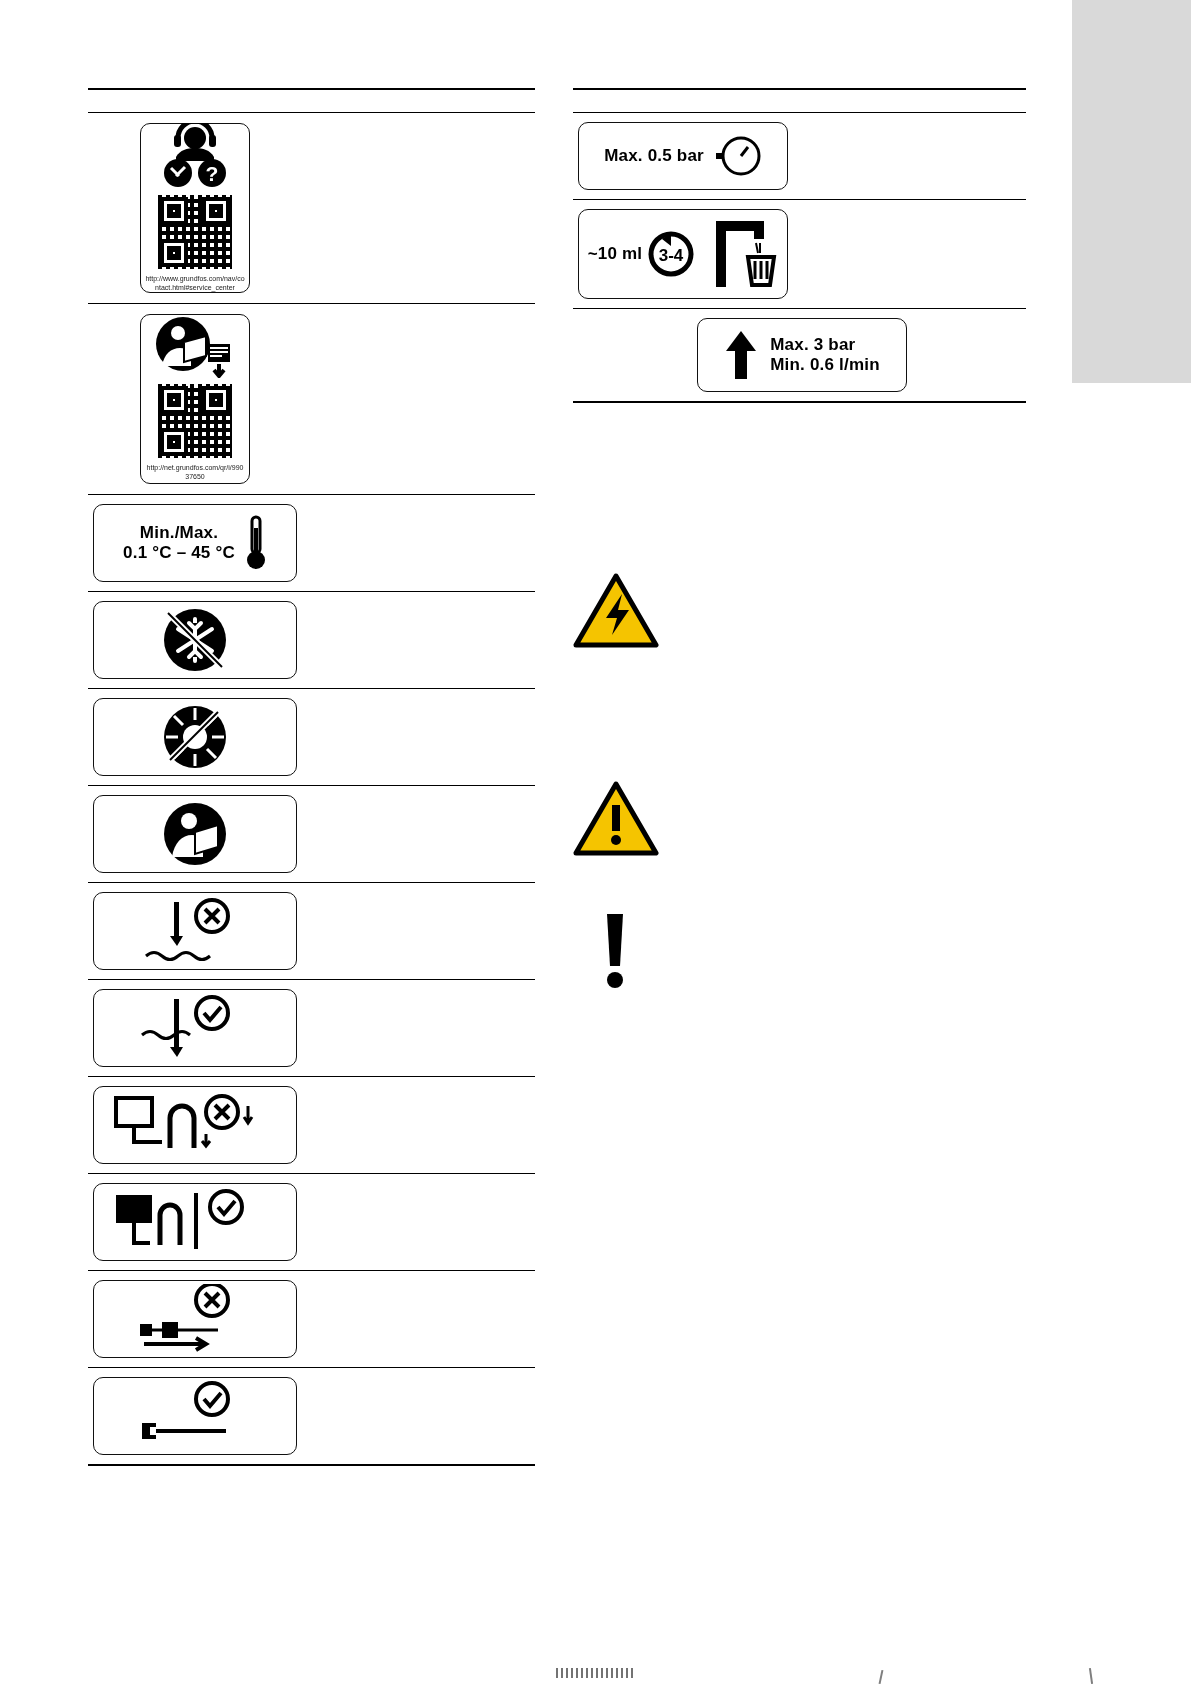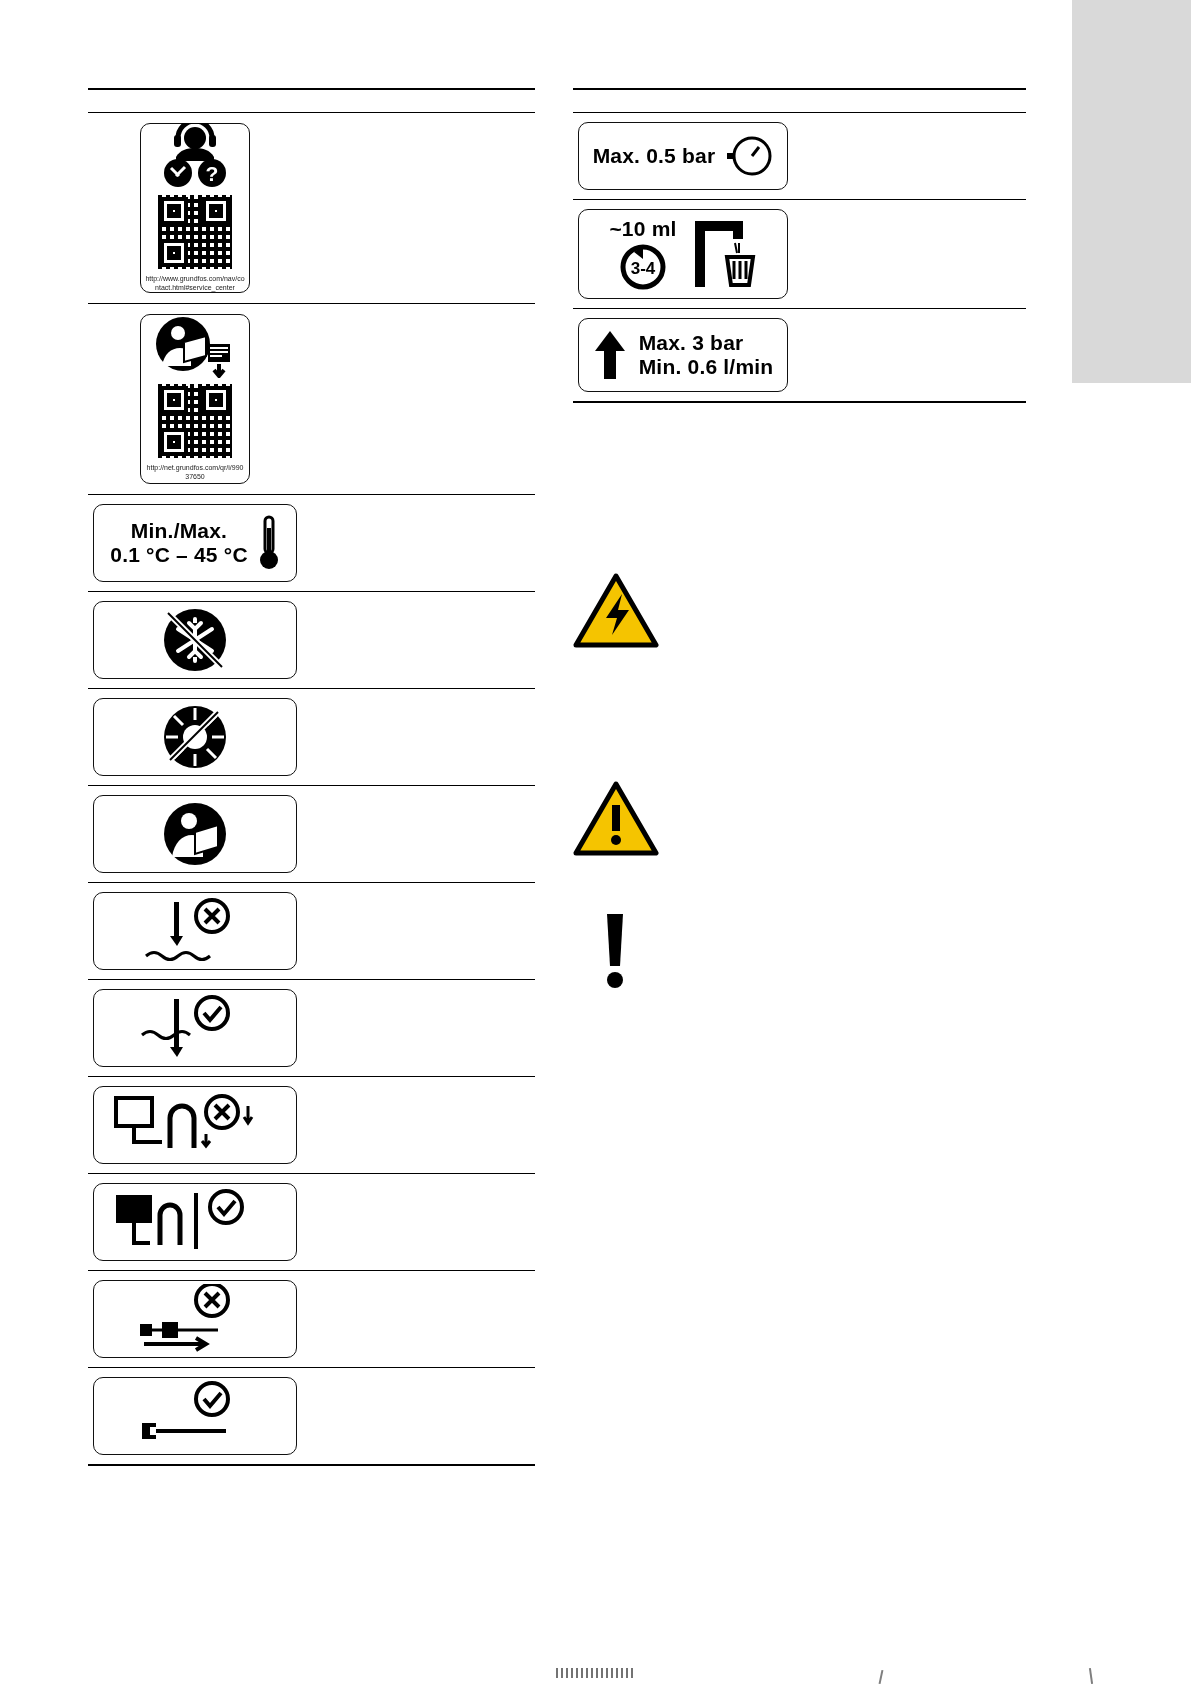--- a/index.html
+++ b/index.html
@@ -58,21 +58,21 @@
     border-radius: 10px;
     background: #fff;
     box-sizing: border-box;
     display: flex;
     align-items: center;
     justify-content: center;
     position: relative;
   }
   .picto-label {
     font-weight: bold;
-    font-size: 21px;
+    font-size: 17px;
     line-height: 1.15;
     letter-spacing: 0.2px;
   }
   .tiny-url {
     font-size: 7px;
     line-height: 1.25;
     text-align: center;
     color: #222;
     word-break: break-all;
   }
@@ -331,41 +331,41 @@
             <path d="M25 23l7-9" stroke="#000" stroke-width="3"></path>
             <rect x="0" y="20" width="8" height="6" fill="#000"></rect>
           </svg>
         </div>
       </div>
     </div>
 
     <div class="row" style="padding:9px 0;">
       <div class="picto" style="width:210px;height:90px;margin-left:5px;">
         <div style="display:flex;align-items:center;gap:10px;">
-          <div style="display:flex;flex-direction:column;align-items:center;gap:2px;">
+          <div style="display:flex;align-items:center;gap:2px;">
             <span class="picto-label">~10 ml</span>
             <svg width="54" height="48" viewBox="0 0 54 48">
               <circle cx="27" cy="24" r="20" fill="none" stroke="#000" stroke-width="5"></circle>
               <path d="M27 2l-9 7 9 7z" fill="#000"></path>
               <text x="27" y="31" font-family="Liberation Sans, sans-serif" font-size="17" font-weight="bold" text-anchor="middle" fill="#000">3-4</text>
             </svg>
           </div>
           <svg width="70" height="74" viewBox="0 0 70 74">
             <rect x="8" y="4" width="10" height="66" fill="#000"></rect>
             <rect x="8" y="4" width="46" height="10" fill="#000"></rect>
             <rect x="46" y="4" width="10" height="18" fill="#000"></rect>
             <path d="M48 26l2 10M52 26l0 10" stroke="#000" stroke-width="2"></path>
             <path d="M40 40h26l-4 28H44z" fill="none" stroke="#000" stroke-width="4"></path>
             <path d="M47 44v18M53 44v18M59 44v18" stroke="#000" stroke-width="3"></path>
           </svg>
         </div>
       </div>
     </div>
 
-    <div class="row" style="padding:9px 0;">
+    <div class="row" style="padding:9px 0;justify-content:center;">
       <div class="picto" style="width:210px;height:74px;margin-left:5px;">
         <div style="display:flex;align-items:center;gap:12px;">
           <svg width="34" height="52" viewBox="0 0 34 52">
             <path d="M17 2l15 20h-9v28h-12V22H2z" fill="#000"></path>
           </svg>
           <div style="text-align:left;">
             <div class="picto-label">Max. 3 bar</div>
             <div class="picto-label">Min. 0.6 l/min</div>
           </div>
         </div>

